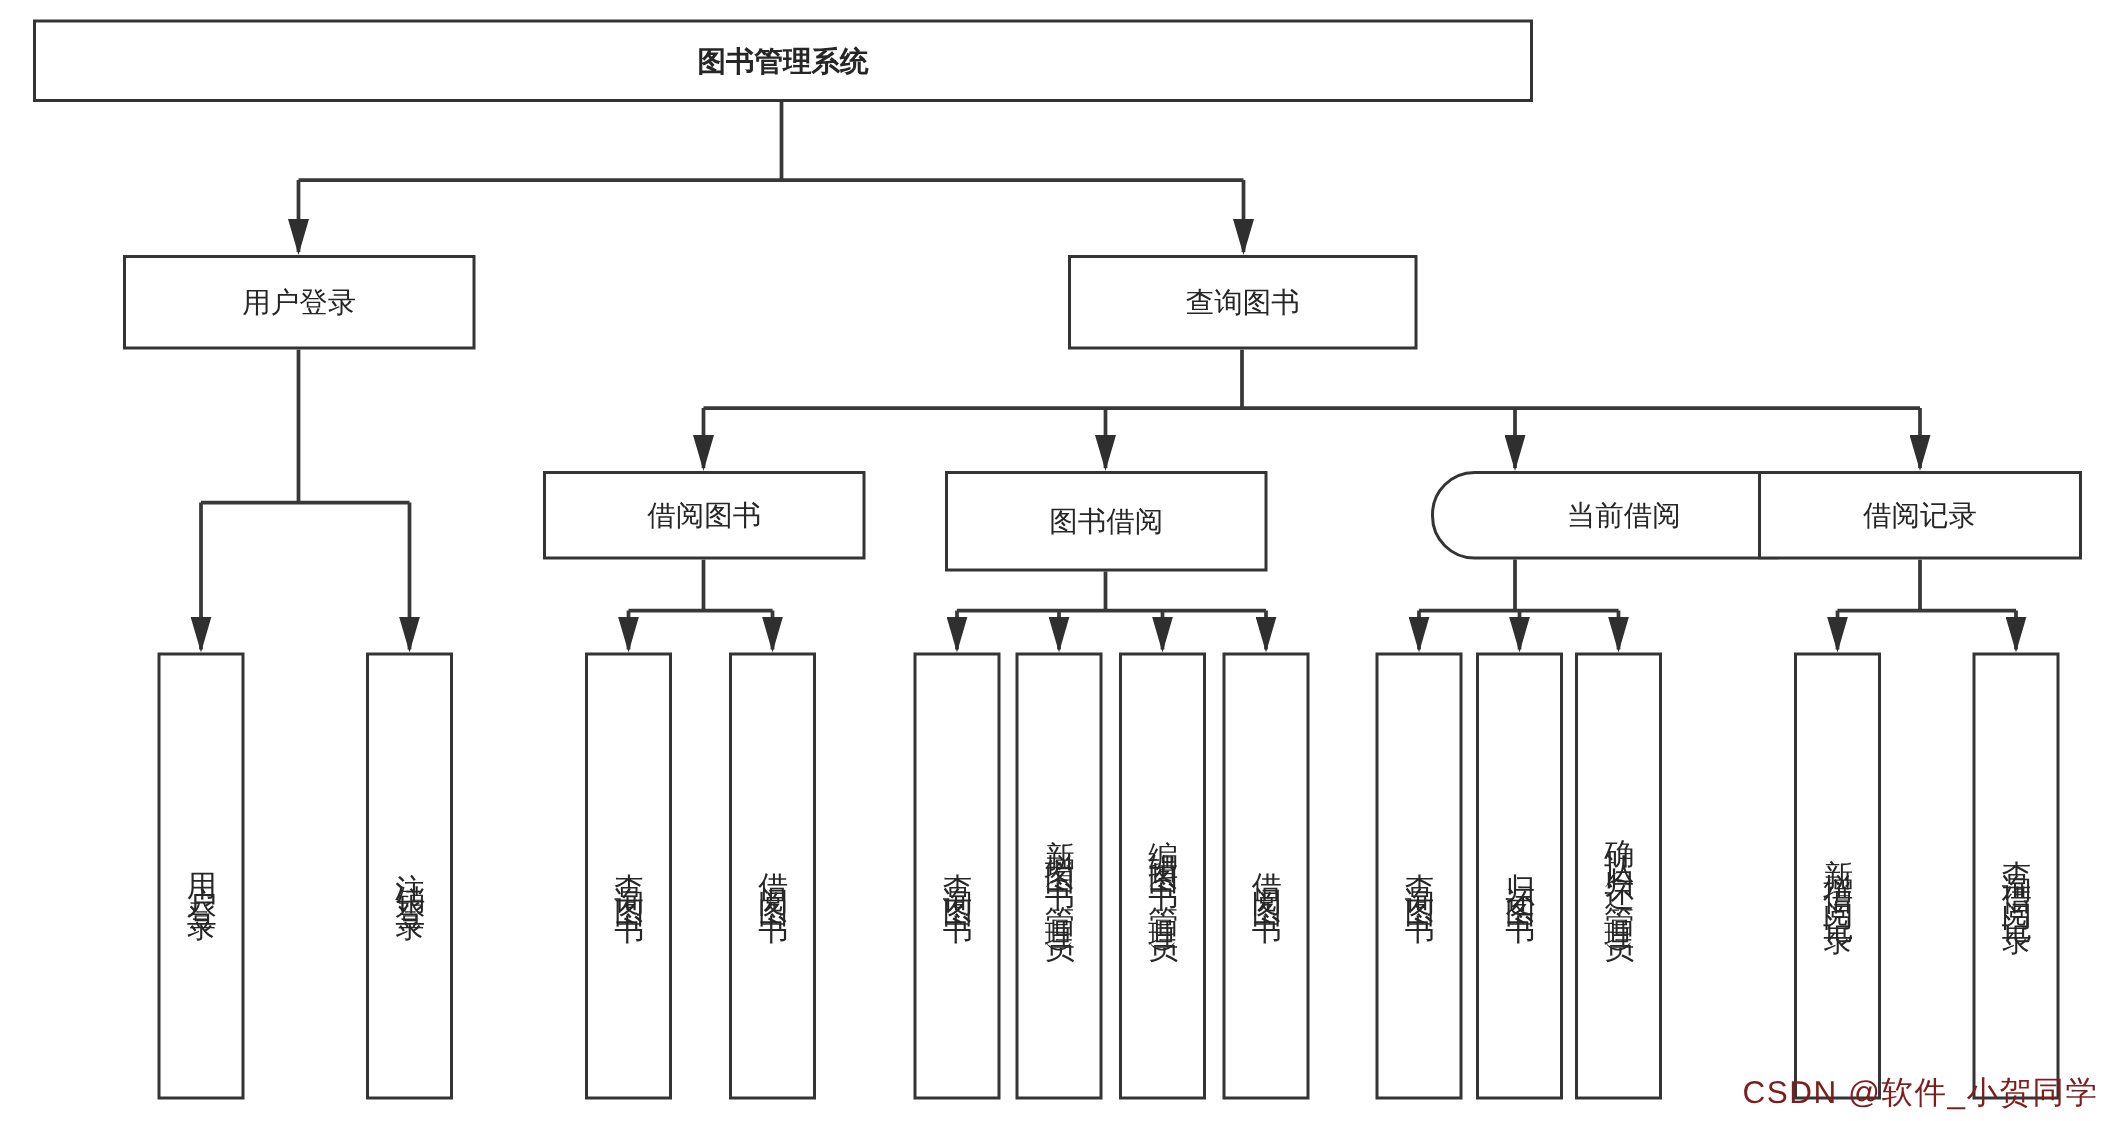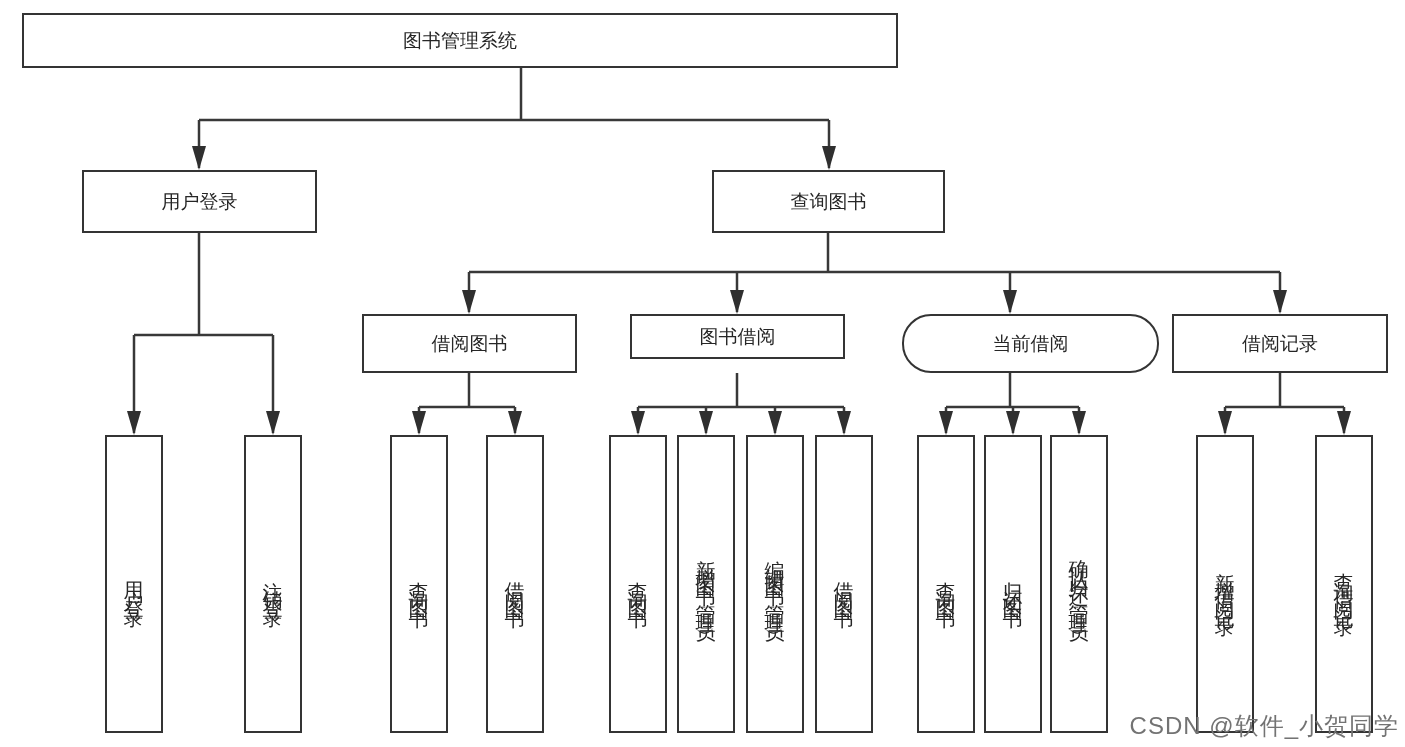--- a/index.html
+++ b/index.html
@@ -35,22 +35,22 @@
     text-orientation: mixed;
     font-size: 20px;
     letter-spacing: 9px;
     white-space: normal;
     line-height: 1;
   }
   .watermark {
     position: absolute;
     right: 6px;
     bottom: 5px;
-    font-size: 24px;
-    color: #737373;
+    font-size: 21px;
+    color: #7f1d1d;
     letter-spacing: 1px;
     z-index: 5;
   }
 </style>
 </head>
 <body>
 
 <div class="canvas">
 
   <svg class="connector-svg" viewBox="0 0 1405 747" xmlns="http://www.w3.org/2000/svg">
@@ -90,28 +90,28 @@
 
       <line x1="946" y1="407" x2="946" y2="433"></line>
       <line x1="1013" y1="407" x2="1013" y2="433"></line>
       <line x1="1079" y1="407" x2="1079" y2="433"></line>
 
       <line x1="1225" y1="407" x2="1225" y2="433"></line>
       <line x1="1344" y1="407" x2="1344" y2="433"></line>
     </g>
   </svg>
 
-  <div class="node root" style="left:22px; top:13px; width:876px; height:55px;">图书管理系统</div>
+  <div class="node root" style="left:22px; top:13px; width:1000px; height:55px;font-weight:bold;">图书管理系统</div>
 
   <div class="node" style="left:82px; top:170px; width:235px; height:63px;">用户登录</div>
   <div class="node" style="left:712px; top:170px; width:233px; height:63px;">查询图书</div>
 
   <div class="node" style="left:362px; top:314px; width:215px; height:59px;">借阅图书</div>
-  <div class="node" style="left:630px; top:314px; width:215px; height:45px;text-align:right;">图书借阅</div>
-  <div class="node" style="left:902px; top:314px; width:257px; height:59px;border-radius:29px;">当前借阅</div>
+  <div class="node" style="left:630px; top:314px; width:215px; height:67px;text-align:right;">图书借阅</div>
+  <div class="node" style="left:954px; top:314px; width:257px; height:59px;border-radius:29px;">当前借阅</div>
   <div class="node" style="left:1172px; top:314px; width:216px; height:59px;">借阅记录</div>
 
   <div class="node leaf" style="left:105px; top:435px; width:58px; height:298px;">用户登录</div>
   <div class="node leaf" style="left:244px; top:435px; width:58px; height:298px;">注销登录</div>
 
   <div class="node leaf" style="left:390px; top:435px; width:58px; height:298px;">查询图书</div>
   <div class="node leaf" style="left:486px; top:435px; width:58px; height:298px;">借阅图书</div>
 
   <div class="node leaf" style="left:609px; top:435px; width:58px; height:298px;">查询图书</div>
   <div class="node leaf" style="left:677px; top:435px; width:58px; height:298px;">新增图书（管理员）</div>

